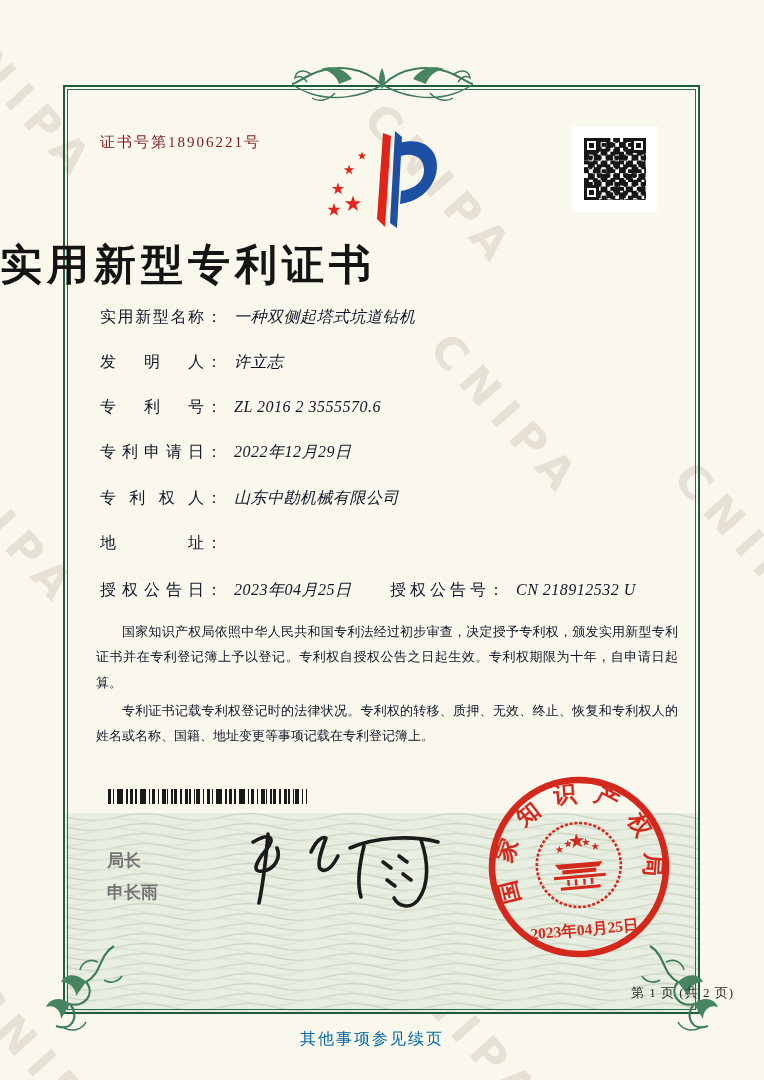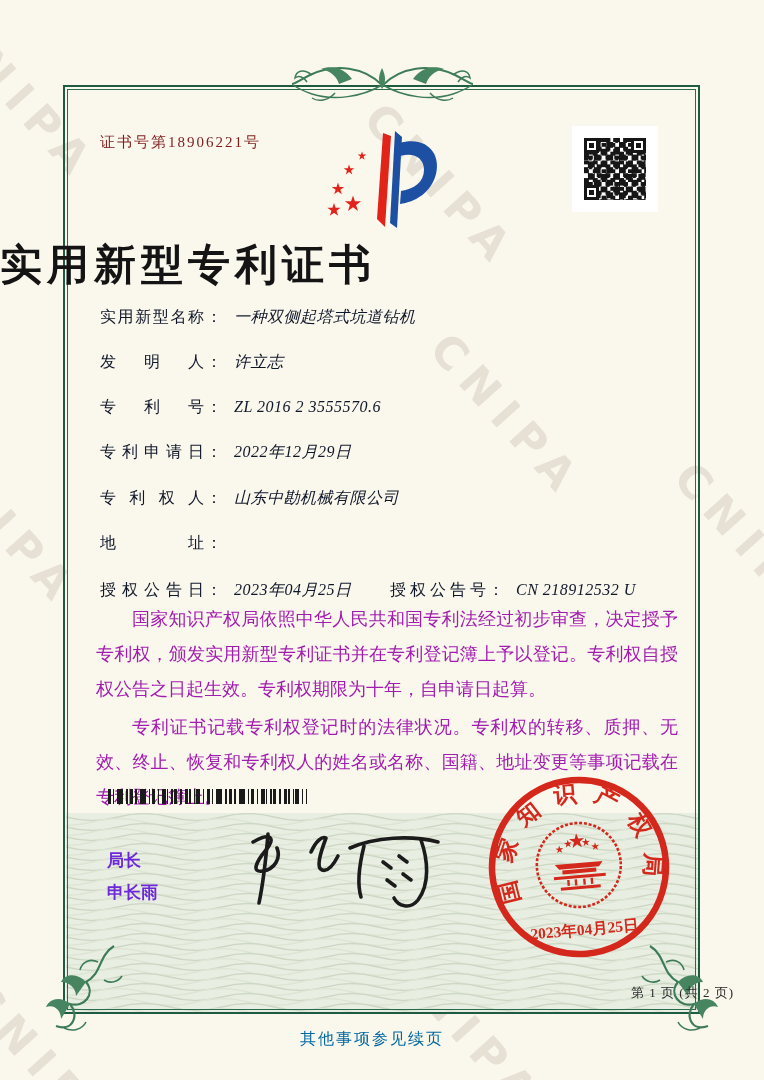--- a/index.html
+++ b/index.html
@@ -36,32 +36,32 @@
   #title{left:0;right:0;top:237px;font-size:42px;font-weight:bold;
          letter-spacing:5px;color:#141414;z-index:4;}
 
   
   .row{position:absolute;left:100px;display:flex;align-items:baseline;font-size:16px;color:#0f172a;z-index:4;white-space:nowrap;}
   .flabel{display:inline-block;width:104px;text-align:justify;text-align-last:justify;}
   .colon{display:inline-block;margin:0 12px 0 2px;}
   .fvalue{letter-spacing:0.5px;font-style:italic;}
 
   
-  #paras{left:96px;top:602px;width:582px;font-size:18px;line-height:1.95;
-         text-align:justify;color:#a21caf;z-index:4;}
+  #paras{left:96px;top:619px;width:582px;font-size:13px;line-height:1.95;
+         text-align:justify;color:#0f172a;z-index:4;}
   #paras p{margin:0 0 3px 0;text-indent:2em;}
 
   
   #barcode{left:108px;top:789px;width:199px;height:15px;z-index:4;
       background:
         repeating-linear-gradient(90deg,#1a1a1a 0 2px,rgba(0,0,0,0) 2px 5px,#1a1a1a 5px 6px,rgba(0,0,0,0) 6px 9px),
         repeating-linear-gradient(90deg,#1a1a1a 0 3px,rgba(0,0,0,0) 3px 11px);}
 
   .officer{position:absolute;left:107px;font-family:"Liberation Sans","DejaVu Sans",sans-serif;
-           font-weight:600;font-size:17px;color:#6d28d9;z-index:4;}
+           font-weight:600;font-size:17px;color:#737373;z-index:4;}
   #sig{left:215px;top:810px;z-index:4;}
 
   #seal{left:484px;top:772px;width:190px;height:190px;transform:rotate(-5deg);z-index:5;}
 
   #pageinfo{left:0;right:30px;top:984px;text-align:right;font-size:13px;color:#2b2b2b;z-index:4;letter-spacing:1px;}
   #footnote{left:0;right:20px;top:1029px;text-align:center;font-size:16px;color:#0369a1;z-index:4;letter-spacing:2px;}
 </style>
 </head>
 <body>
 

